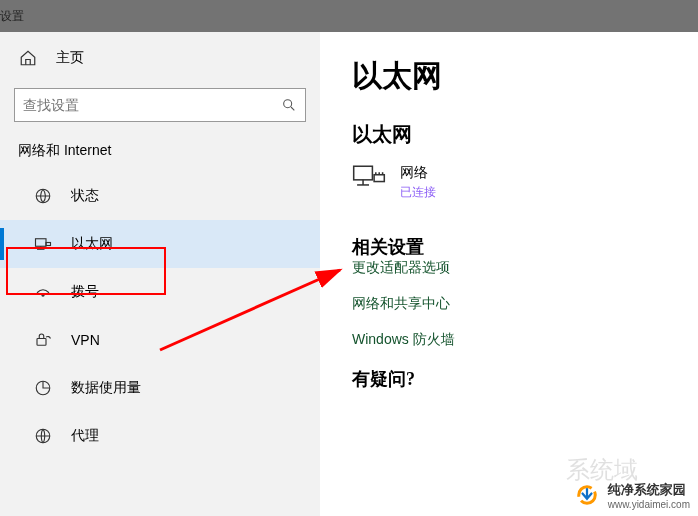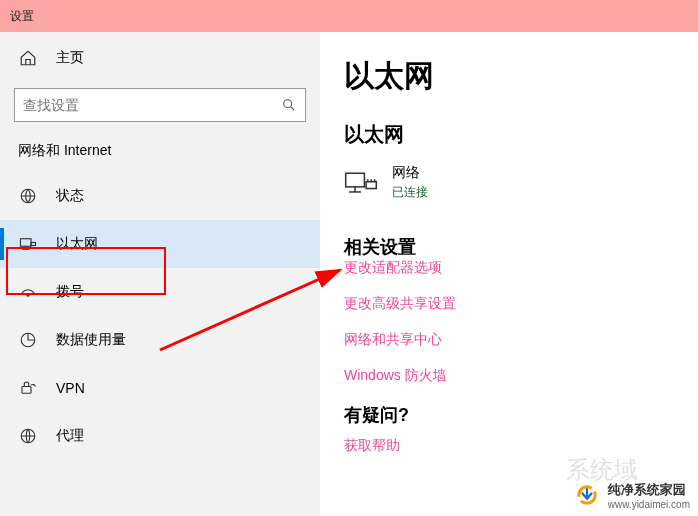--- a/index.html
+++ b/index.html
@@ -8,29 +8,30 @@
     font-size: 14px;
     color: #000;
     background: #fff;
     width: 698px;
     height: 516px;
     overflow: hidden;
     position: relative;
   }
   .titlebar {
     height: 32px;
-    padding-left: 10px;
+    padding-left: 0;
     font-size: 12px;
     line-height: 32px;
     color: #222;
-    background: #fca5a5;
+    background: #737373;
   }
   .container {
     display: flex;
     height: calc(100% - 32px);
+    gap: 8px;
   }
   .sidebar {
     width: 320px;
     background: #f2f2f2;
     padding-top: 4px;
     position: relative;
   }
   .side-row {
     display: flex;
     align-items: center;
@@ -67,21 +68,21 @@
     font-family: inherit;
   }
   .section-label {
     padding: 4px 18px 12px 18px;
     font-size: 14px;
   }
   .nav-item {
     display: flex;
     align-items: center;
     height: 48px;
-    padding-left: 18px;
+    padding-left: 33px;
     cursor: pointer;
     position: relative;
   }
   .nav-item .ico {
     width: 20px;
     height: 20px;
     display: inline-flex;
     align-items: center;
     justify-content: center;
     margin-right: 18px;
@@ -119,47 +120,48 @@
     font-weight: 600;
     margin-bottom: 24px;
   }
   .subhead {
     font-size: 20px;
     font-weight: 600;
     margin-bottom: 16px;
   }
   .net-block {
     display: flex;
-    align-items: flex-end;
+    align-items: flex-start;
     margin-bottom: 34px;
   }
   .net-icon {
     width: 34px;
     height: 30px;
     margin-right: 14px;
     flex-shrink: 0;
   }
   .net-text .l1 { font-size: 14px; }
-  .net-text .l2 { font-size: 12px; color: #14532d; margin-top: 2px; }
+  .net-text .l2 { font-size: 12px; color: #8b5cf6; margin-top: 2px; }
   .related-title {
     font-size: 18px;
     font-weight: 600;
   }
   .link {
     display: block;
-    color: #ec4899;
+    color: #14532d;
     font-size: 14px;
     margin-bottom: 18px;
     cursor: pointer;
   }
   .faq-title {
     font-size: 18px;
     font-weight: 600;
     margin-top: 3px;
     margin-bottom: 10px;
+    font-family: Liberation Serif, serif;
   }
   .watermark {
     position: absolute;
     bottom: 6px;
     right: 8px;
     display: flex;
     align-items: center;
     font-size: 12px;
     color: #333;
     z-index: 20;
@@ -240,37 +242,37 @@
         <svg width="18" height="14" viewBox="0 0 24 18" fill="none" stroke="#333" stroke-width="1.5">
           <path d="M4 10 Q12 2 20 10"></path>
           <circle cx="12" cy="13" r="1.5" fill="#333"></circle>
         </svg>
       </span>
       <span>拨号</span>
     </div>
 
     <div class="nav-item">
       <span class="ico">
-        <svg width="18" height="18" viewBox="0 0 24 24" fill="none" stroke="#333" stroke-width="1.5">
-          <circle cx="12" cy="12" r="9"></circle>
-          <path d="M12 3 V12 H20"></path>
-        </svg>
-      </span>
-      <span>数据使用量</span>
-    </div>
-
-    <div class="nav-item">
-      <span class="ico">
         <svg width="18" height="16" viewBox="0 0 24 20" fill="none" stroke="#333" stroke-width="1.5">
           <rect x="4" y="8" width="12" height="9" rx="1"></rect>
           <path d="M7 8 V5 a3 3 0 016 0 V8"></path>
           <path d="M16 6 Q20 4 22 8"></path>
         </svg>
       </span>
       <span>VPN</span>
+    </div>
+
+    <div class="nav-item">
+      <span class="ico">
+        <svg width="18" height="18" viewBox="0 0 24 24" fill="none" stroke="#333" stroke-width="1.5">
+          <circle cx="12" cy="12" r="9"></circle>
+          <path d="M12 3 V12 H20"></path>
+        </svg>
+      </span>
+      <span>数据使用量</span>
     </div>
 
     <div class="nav-item">
       <span class="ico">
         <svg width="18" height="18" viewBox="0 0 24 24" fill="none" stroke="#333" stroke-width="1.5">
           <circle cx="12" cy="12" r="9"></circle>
           <path d="M3 12h18 M12 3c3 3 3 15 0 18 M12 3c-3 3-3 15 0 18"></path>
         </svg>
       </span>
       <span>代理</span>
@@ -297,26 +299,24 @@
         </svg>
       </span>
       <div class="net-text">
         <div class="l1">网络</div>
         <div class="l2">已连接</div>
       </div>
     </div>
 
     <div class="related-title">相关设置</div>
     <a class="link">更改适配器选项</a>
-    <a class="link">更改高级共享设置</a>
     <a class="link">网络和共享中心</a>
     <a class="link">Windows 防火墙</a>
 
     <div class="faq-title">有疑问?</div>
-    <a class="link">获取帮助</a>
   </div>
 
 </div>
 
 <svg class="arrow-svg" style="left:150px; top:260px;" width="200" height="100">
   <defs>
     <marker id="ah" markerWidth="10" markerHeight="10" refX="8" refY="3" orient="auto">
       <path d="M0,0 L9,3 L0,6 Z" fill="#ff0000"></path>
     </marker>
   </defs>

